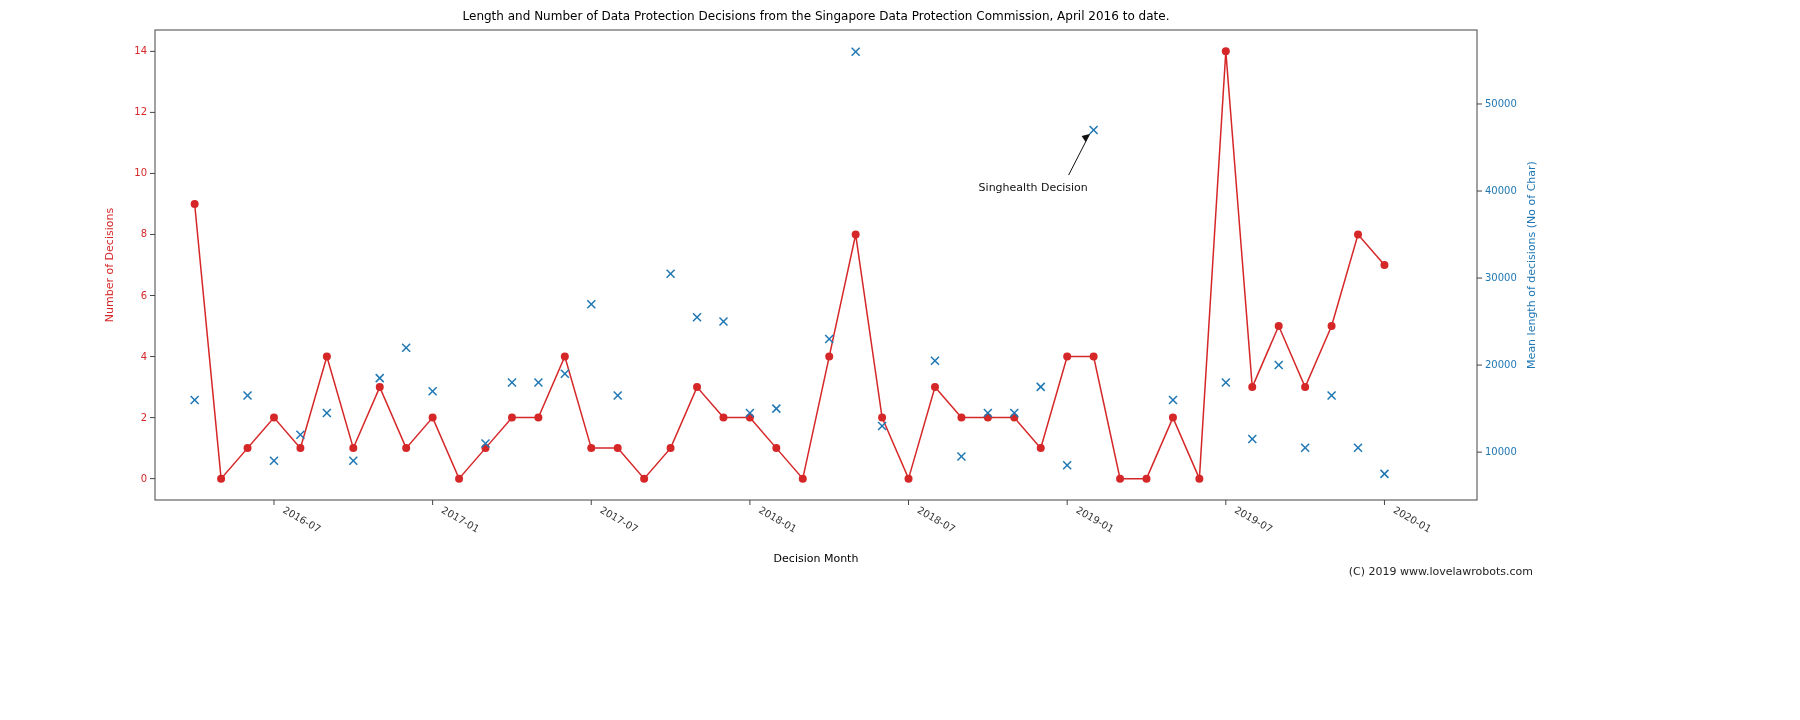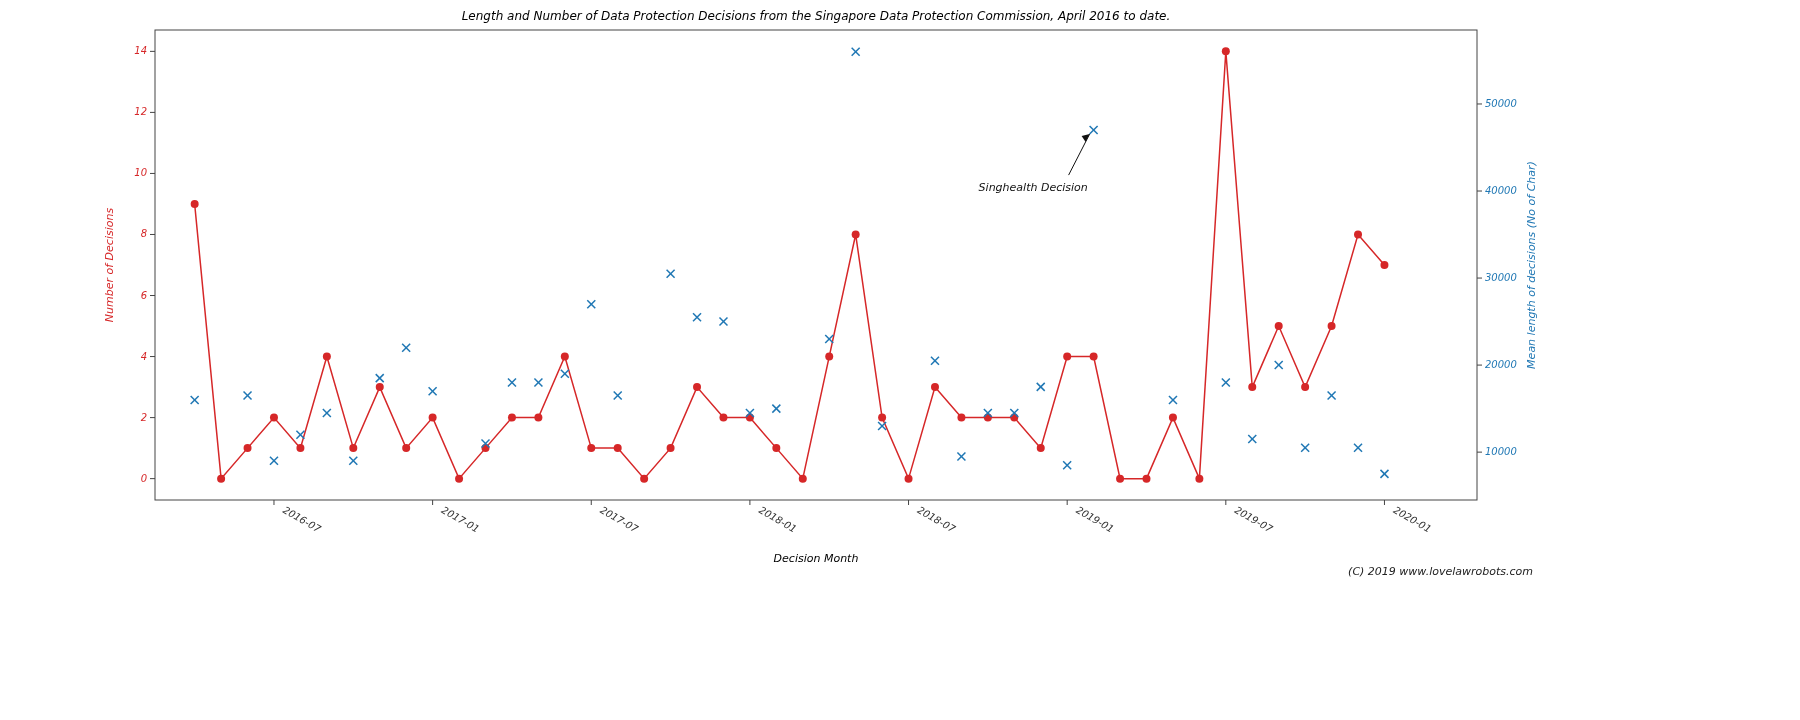--- a/index.html
+++ b/index.html
@@ -7,21 +7,20 @@
     padding: 0;
     background: #fff;
     font-family: "DejaVu Sans", Arial, sans-serif;
     font-size: 10px;
     color: #222;
   }
   #stage {
     position: relative;
     width: 1800px;
     height: 592px;
-    font-style: italic;
   }
   svg { display:block; }
   .title { font-size: 12px; text-anchor: middle; }
   .axis-label { font-size: 11px; }
   .xtick { font-size: 10px; fill:#333; }
   .ytick-left { font-size: 10px; fill:#d62728; text-anchor:end; }
   .ytick-right { font-size: 10px; fill:#1f77b4; text-anchor:start; }
   .ylabel-left { fill:#d62728; font-size:11px; }
   .ylabel-right { fill:#1f77b4; font-size:11px; }
   .frame { fill:none; stroke:#444; stroke-width:1; }

